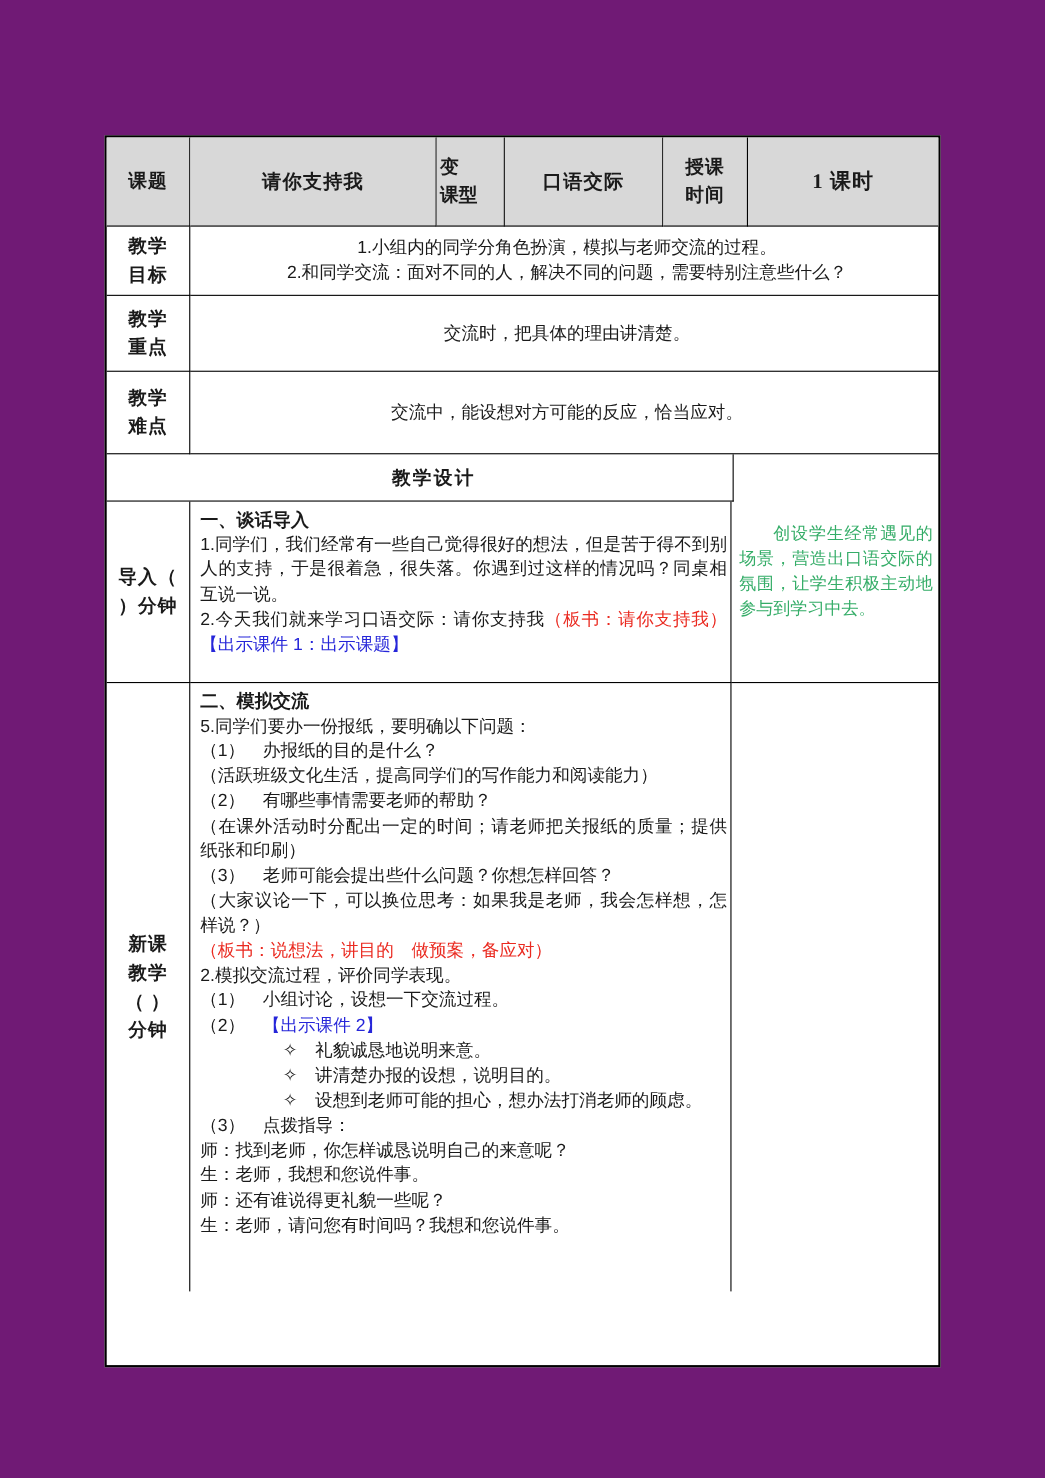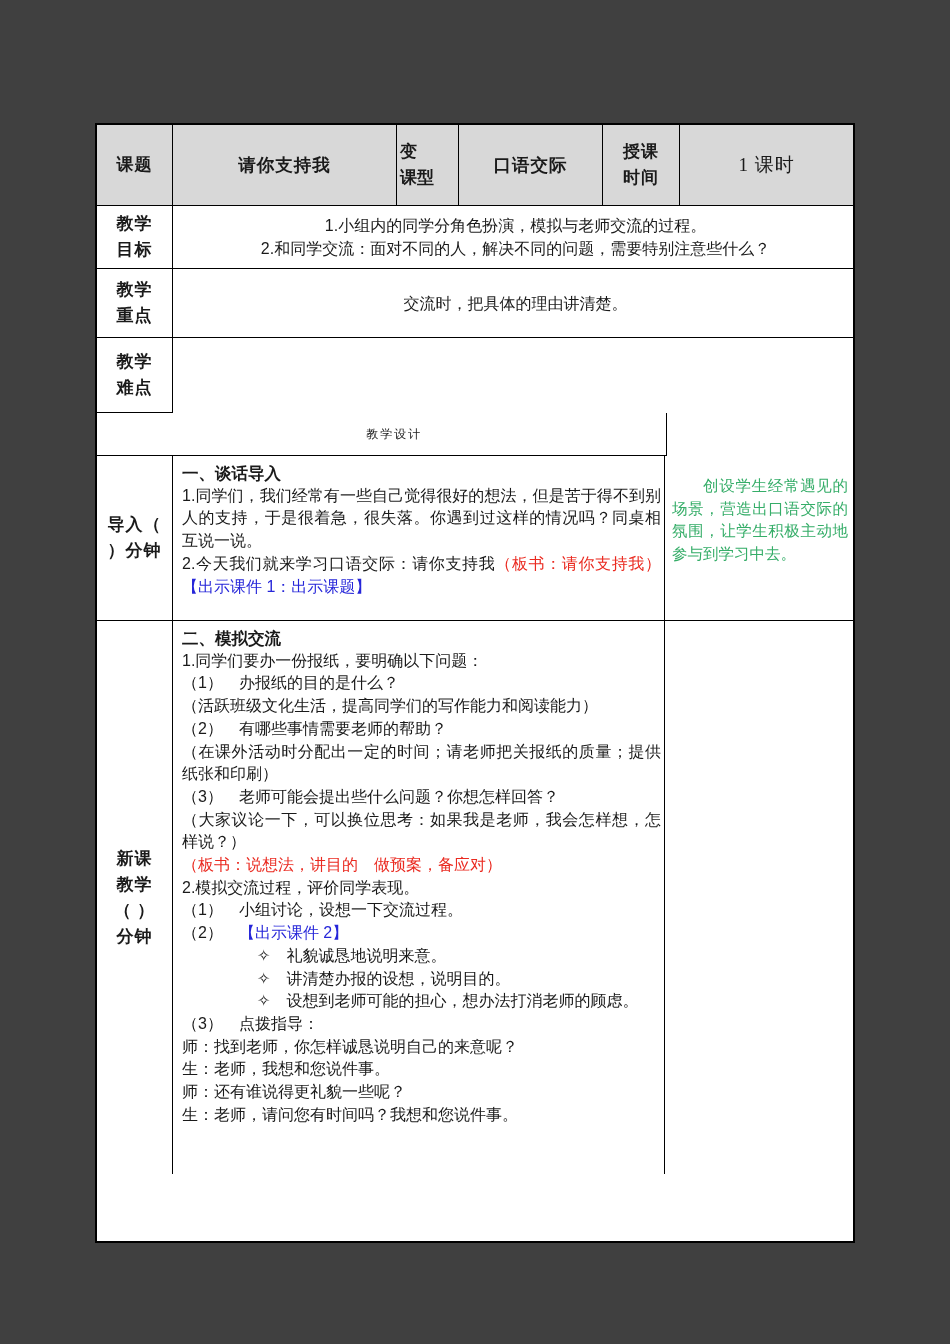--- a/index.html
+++ b/index.html
@@ -8,21 +8,21 @@
     --blue:#2626d9;
     --hdrbg:#d8d8d8;
     --line:#000000;
   }
   html,body{margin:0;padding:0;}
   body{
     width:950px;height:1344px;background:#ffffff;
     font-family:"Liberation Sans", sans-serif;
     color:#1a1a1a;
   }
-  .page{position:relative;width:950px;height:1344px;background:#404040;overflow:hidden;}
+  .page{position:relative;width:950px;height:1344px;background:#701a75;overflow:hidden;}
   .doc{
     position:absolute;left:95px;top:123px;width:760px;height:1120px;
     border:2px solid var(--line);box-sizing:border-box;background:#ffffff;
   }
   .row{display:flex;align-items:stretch;}
   .cell{
     border-right:1.6px solid var(--line);
     border-bottom:1.6px solid var(--line);
     box-sizing:border-box;overflow:hidden;
   }
@@ -58,30 +58,30 @@
     white-space:pre-line;letter-spacing:1px;
   }
   .c-label.left{justify-content:flex-start;text-align:left;padding-left:3px;letter-spacing:0;}
   .c-big{
     display:flex;align-items:center;justify-content:center;
     font-weight:bold;font-size:17.5px;letter-spacing:1px;
     font-family:"Liberation Serif", serif;
   }
   .c-time-val{
     display:flex;align-items:center;justify-content:center;
-    font-size:19px;font-family:"Liberation Serif", serif;letter-spacing:1px;
+    font-size:19px;font-family:"Liberation Serif", serif;letter-spacing:1px;font-weight:bold;
   }
   .c-content{
     display:flex;flex-direction:column;justify-content:center;
     font-size:16px;line-height:23px;
     padding:4px 4px 4px 9px;white-space:pre-line;text-align:center;
   }
   .c-dhead{
     display:flex;align-items:center;justify-content:center;
-    font-weight:normal;font-size:12px;letter-spacing:2px;
+    font-weight:bold;font-size:17px;letter-spacing:2px;
     font-family:"Liberation Serif", serif;
     padding-left:26px;
   }
   .c-dhead.green{color:var(--green);}
   .c-paras{
     padding:6px 3px 2px 9px;font-size:16px;line-height:22.7px;
     text-align:justify;
   }
   .para{margin:0;}
   .para.bold{font-weight:bold;font-size:16.5px;}
@@ -119,20 +119,21 @@
 
     <div class="row r-key">
       <div class="cell w-label c-label">教学
 重点</div>
       <div class="cell w-rest last c-content">交流时，把具体的理由讲清楚。</div>
     </div>
 
     <div class="row r-diff">
       <div class="cell w-label c-label">教学
 难点</div>
+      <div class="cell w-rest last c-content">交流中，能设想对方可能的反应，恰当应对。</div>
     </div>
 
 
     <div class="row r-dhead">
       <div class="cell w-dleft c-dhead">教学设计</div>
     </div>
 
     <div class="row r-intro">
       <div class="cell w-label c-label">导入（
 ）分钟</div>
@@ -144,21 +145,21 @@
       <div class="cell w-rest last c-intent">创设学生经常遇见的场景，营造出口语交际的氛围，让学生积极主动地参与到学习中去。</div>
     </div>
 
     <div class="row r-new bottom">
       <div class="cell w-label c-label">新课
 教学
 （ ）
 分钟</div>
       <div class="cell w-content c-paras">
           <div class="para bold"><span>二、模拟交流</span></div>
-          <div class="para"><span>1.同学们要办一份报纸，要明确以下问题：</span></div>
+          <div class="para"><span>5.同学们要办一份报纸，要明确以下问题：</span></div>
           <div class="para"><span>（1）　办报纸的目的是什么？</span></div>
           <div class="para"><span>（活跃班级文化生活，提高同学们的写作能力和阅读能力）</span></div>
           <div class="para"><span>（2）　有哪些事情需要老师的帮助？</span></div>
           <div class="para"><span>（在课外活动时分配出一定的时间；请老师把关报纸的质量；提供纸张和印刷）</span></div>
           <div class="para"><span>（3）　老师可能会提出些什么问题？你想怎样回答？</span></div>
           <div class="para"><span>（大家议论一下，可以换位思考：如果我是老师，我会怎样想，怎样说？）</span></div>
           <div class="para"><span class="red">（板书：说想法，讲目的　做预案，备应对）</span></div>
           <div class="para"><span>2.模拟交流过程，评价同学表现。</span></div>
           <div class="para"><span>（1）　小组讨论，设想一下交流过程。</span></div>
           <div class="para"><span>（2）　</span><span class="blue">【出示课件 2】</span></div>

